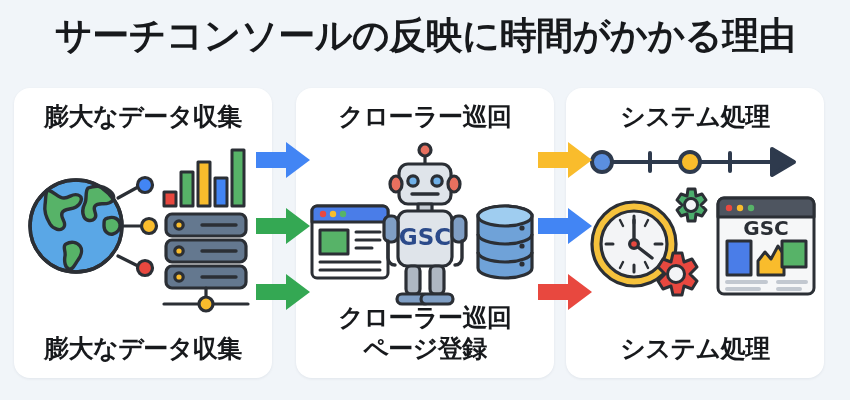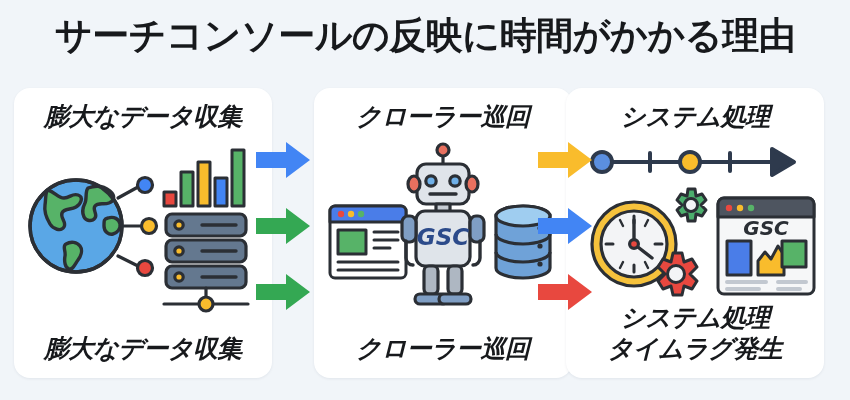--- a/index.html
+++ b/index.html
@@ -38,34 +38,33 @@
     white-space: nowrap;
   }
 
   
   .cards {
     position: absolute;
     top: 88px;
     left: 0;
     width: 680px;
     height: 292px;
-    font-style: italic;
   }
 
   .card {
     position: absolute;
     top: 0;
     width: 258px;
     height: 290px;
     background: #ffffff;
     border-radius: 16px;
     box-shadow: 0 1px 3px rgba(15, 30, 60, 0.07);
   }
   .card.c1 { left: 14px; }
-  .card.c2 { left: 314px; }
+  .card.c2 { left: 296px; }
   .card.c3 { left: 566px; }
 
   .card-heading {
     position: absolute;
     top: 14px;
     left: 0;
     width: 100%;
     text-align: center;
     font-size: 25px;
     line-height: 30px;
@@ -223,20 +222,21 @@
             <path d="M182 112 a27 10 0 0 0 54 0" fill="none"></path>
             <circle cx="226" cy="88" r="2.6" fill="#2b2f35" stroke="none"></circle>
             <circle cx="226" cy="106" r="2.6" fill="#2b2f35" stroke="none"></circle>
             <circle cx="226" cy="124" r="2.6" fill="#2b2f35" stroke="none"></circle>
           </g>
         </svg>
       </div>
 
       <div class="card-caption">
         <span class="cap-line">クローラー巡回</span>
+        <span class="cap-line">ページ登録</span>
       </div>
     </div>
 
     <div class="card c3">
       <div class="card-heading">システム処理</div>
 
       <div class="card-art">
         <svg viewBox="0 0 258 185" xmlns="http://www.w3.org/2000/svg">
           <g stroke="#2e3a4d" stroke-width="4" stroke-linecap="round">
             <path d="M32 22 H214" fill="none"></path>
@@ -274,21 +274,20 @@
             <path d="M192 135 V121 l7-9 6 7 7-13 6 9 v20z" fill="#f9bc2c"></path>
             <rect x="216" y="101" width="24" height="26" fill="#57b368"></rect>
             <path d="M161 142 H200 M161 149 H193 M212 142 H240 M212 149 H234" stroke="#c2c8d0" stroke-width="4" stroke-linecap="round"></path>
           </g>
           <text x="200" y="95" text-anchor="middle" font-family="'DejaVu Sans','Liberation Sans',sans-serif" font-size="20" font-weight="700" fill="#2b2f35">GSC</text>
         </svg>
       </div>
 
       <div class="card-caption">
         <span class="cap-line">システム処理</span>
-        <span class="cap-line">タイムラグ発生</span>
       </div>
     </div>
   </div>
 
   <div class="arrow-col left">
     <div class="arrow a1">
       <svg viewBox="0 0 54 40" xmlns="http://www.w3.org/2000/svg">
         <path d="M0 12 H30 V2 L54 20 L30 38 V28 H0 Z" fill="#4285f4"></path>
       </svg>
     </div>

